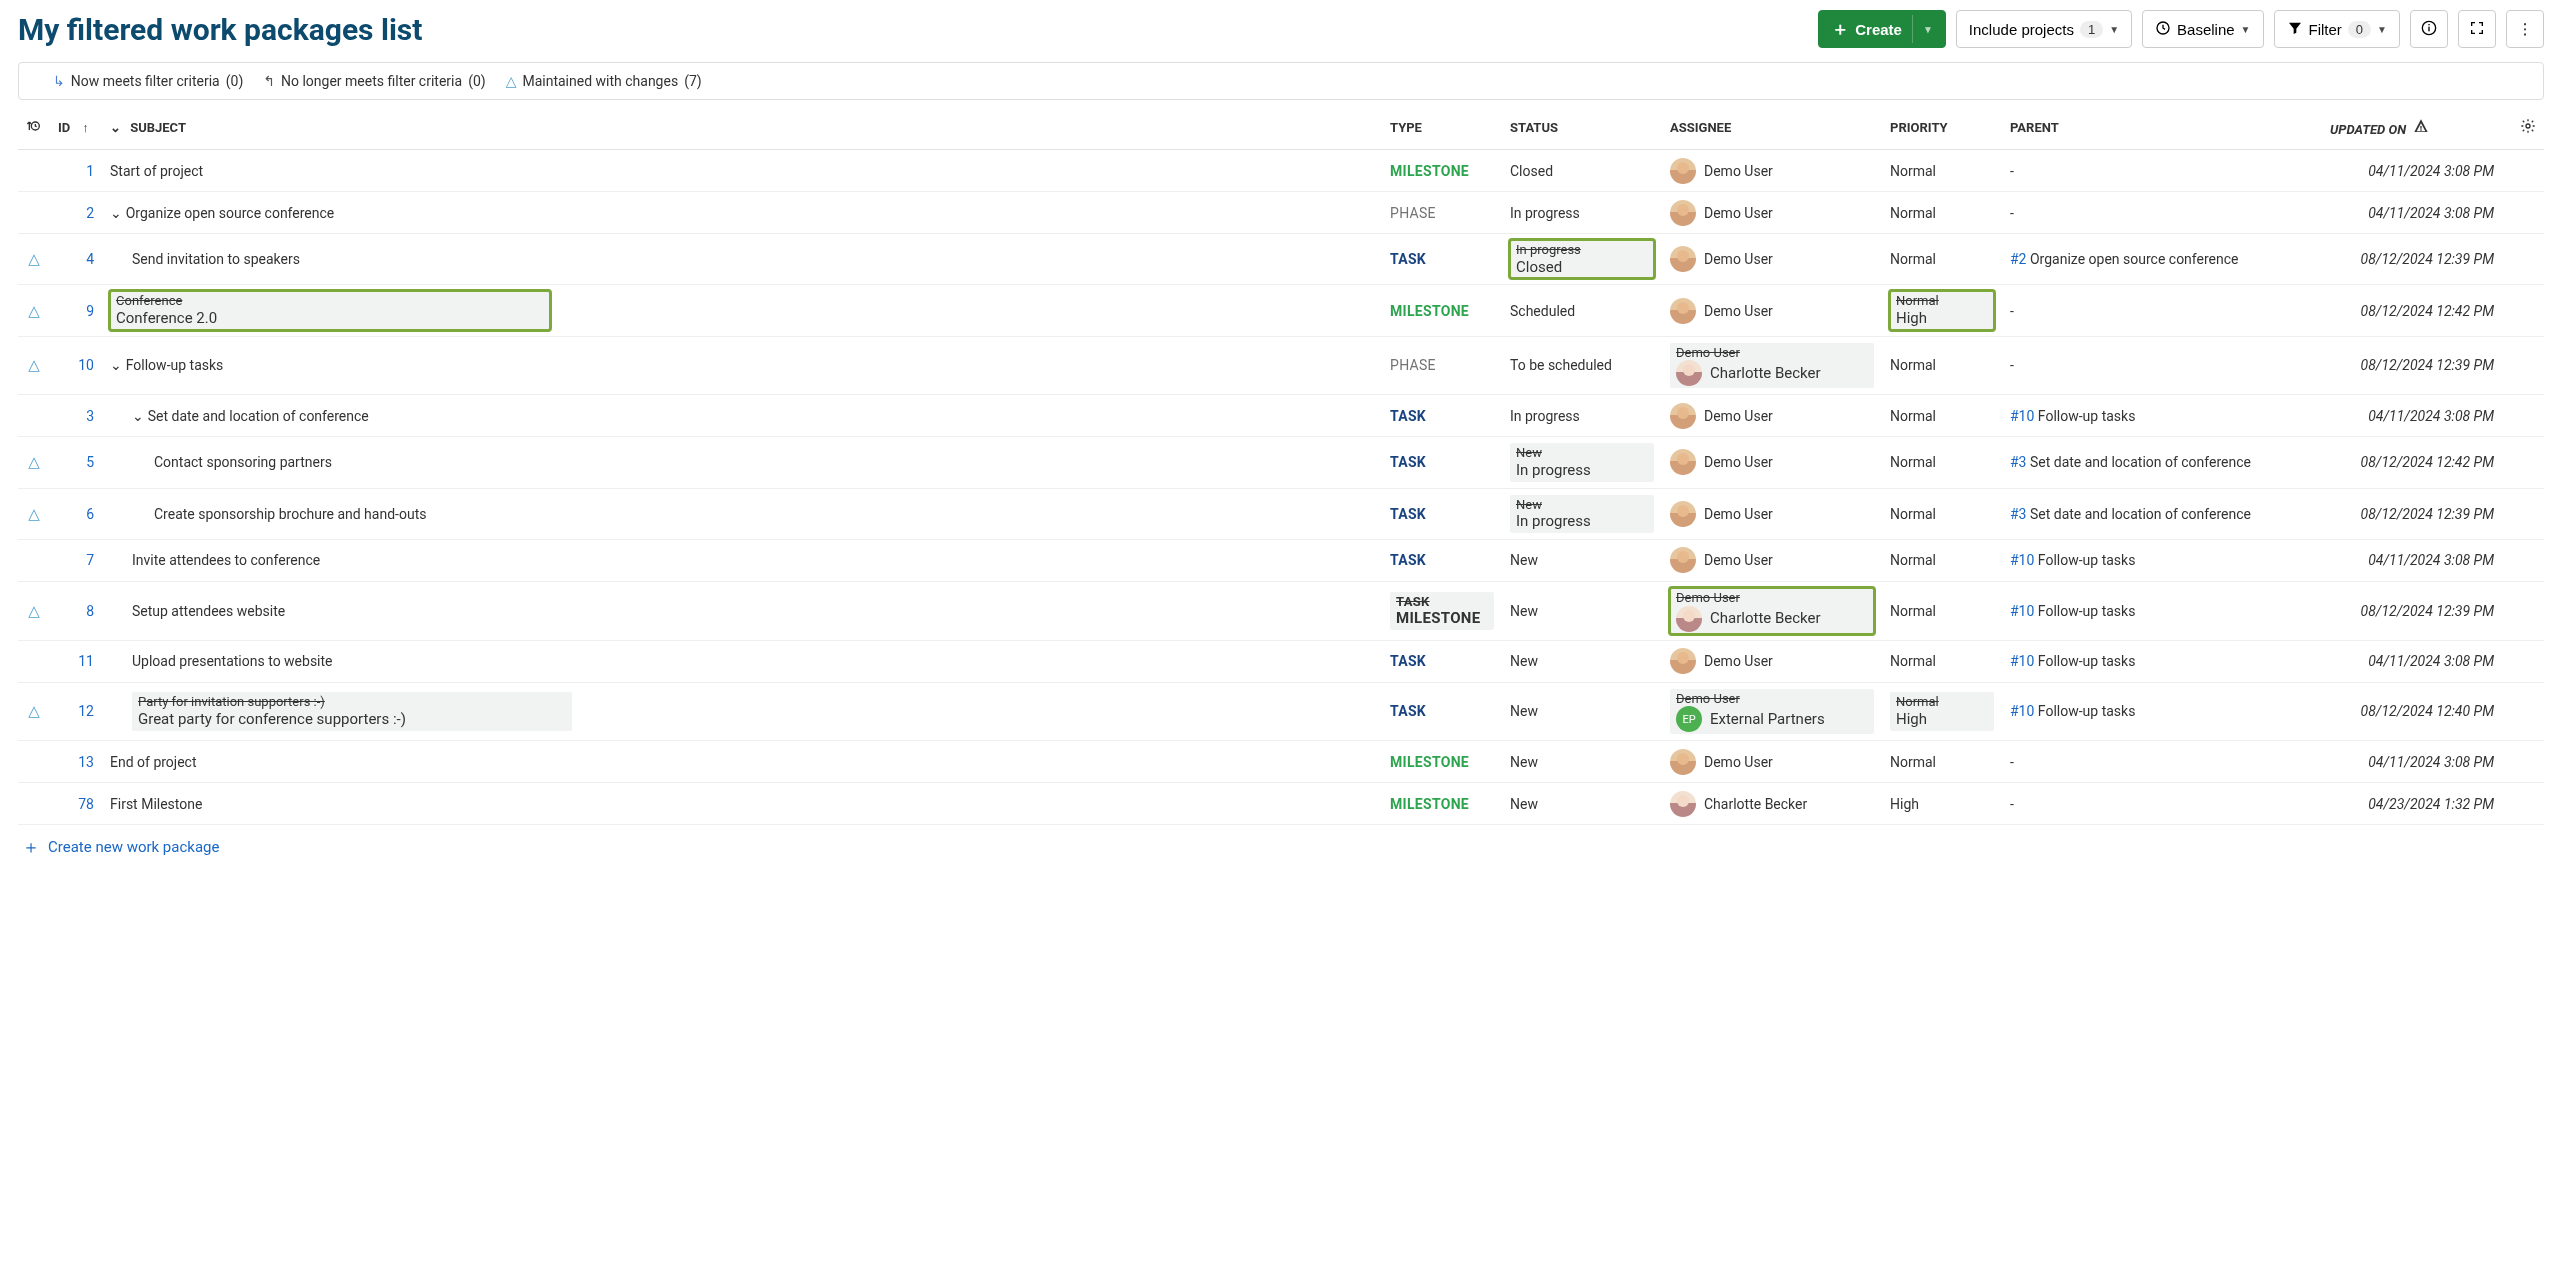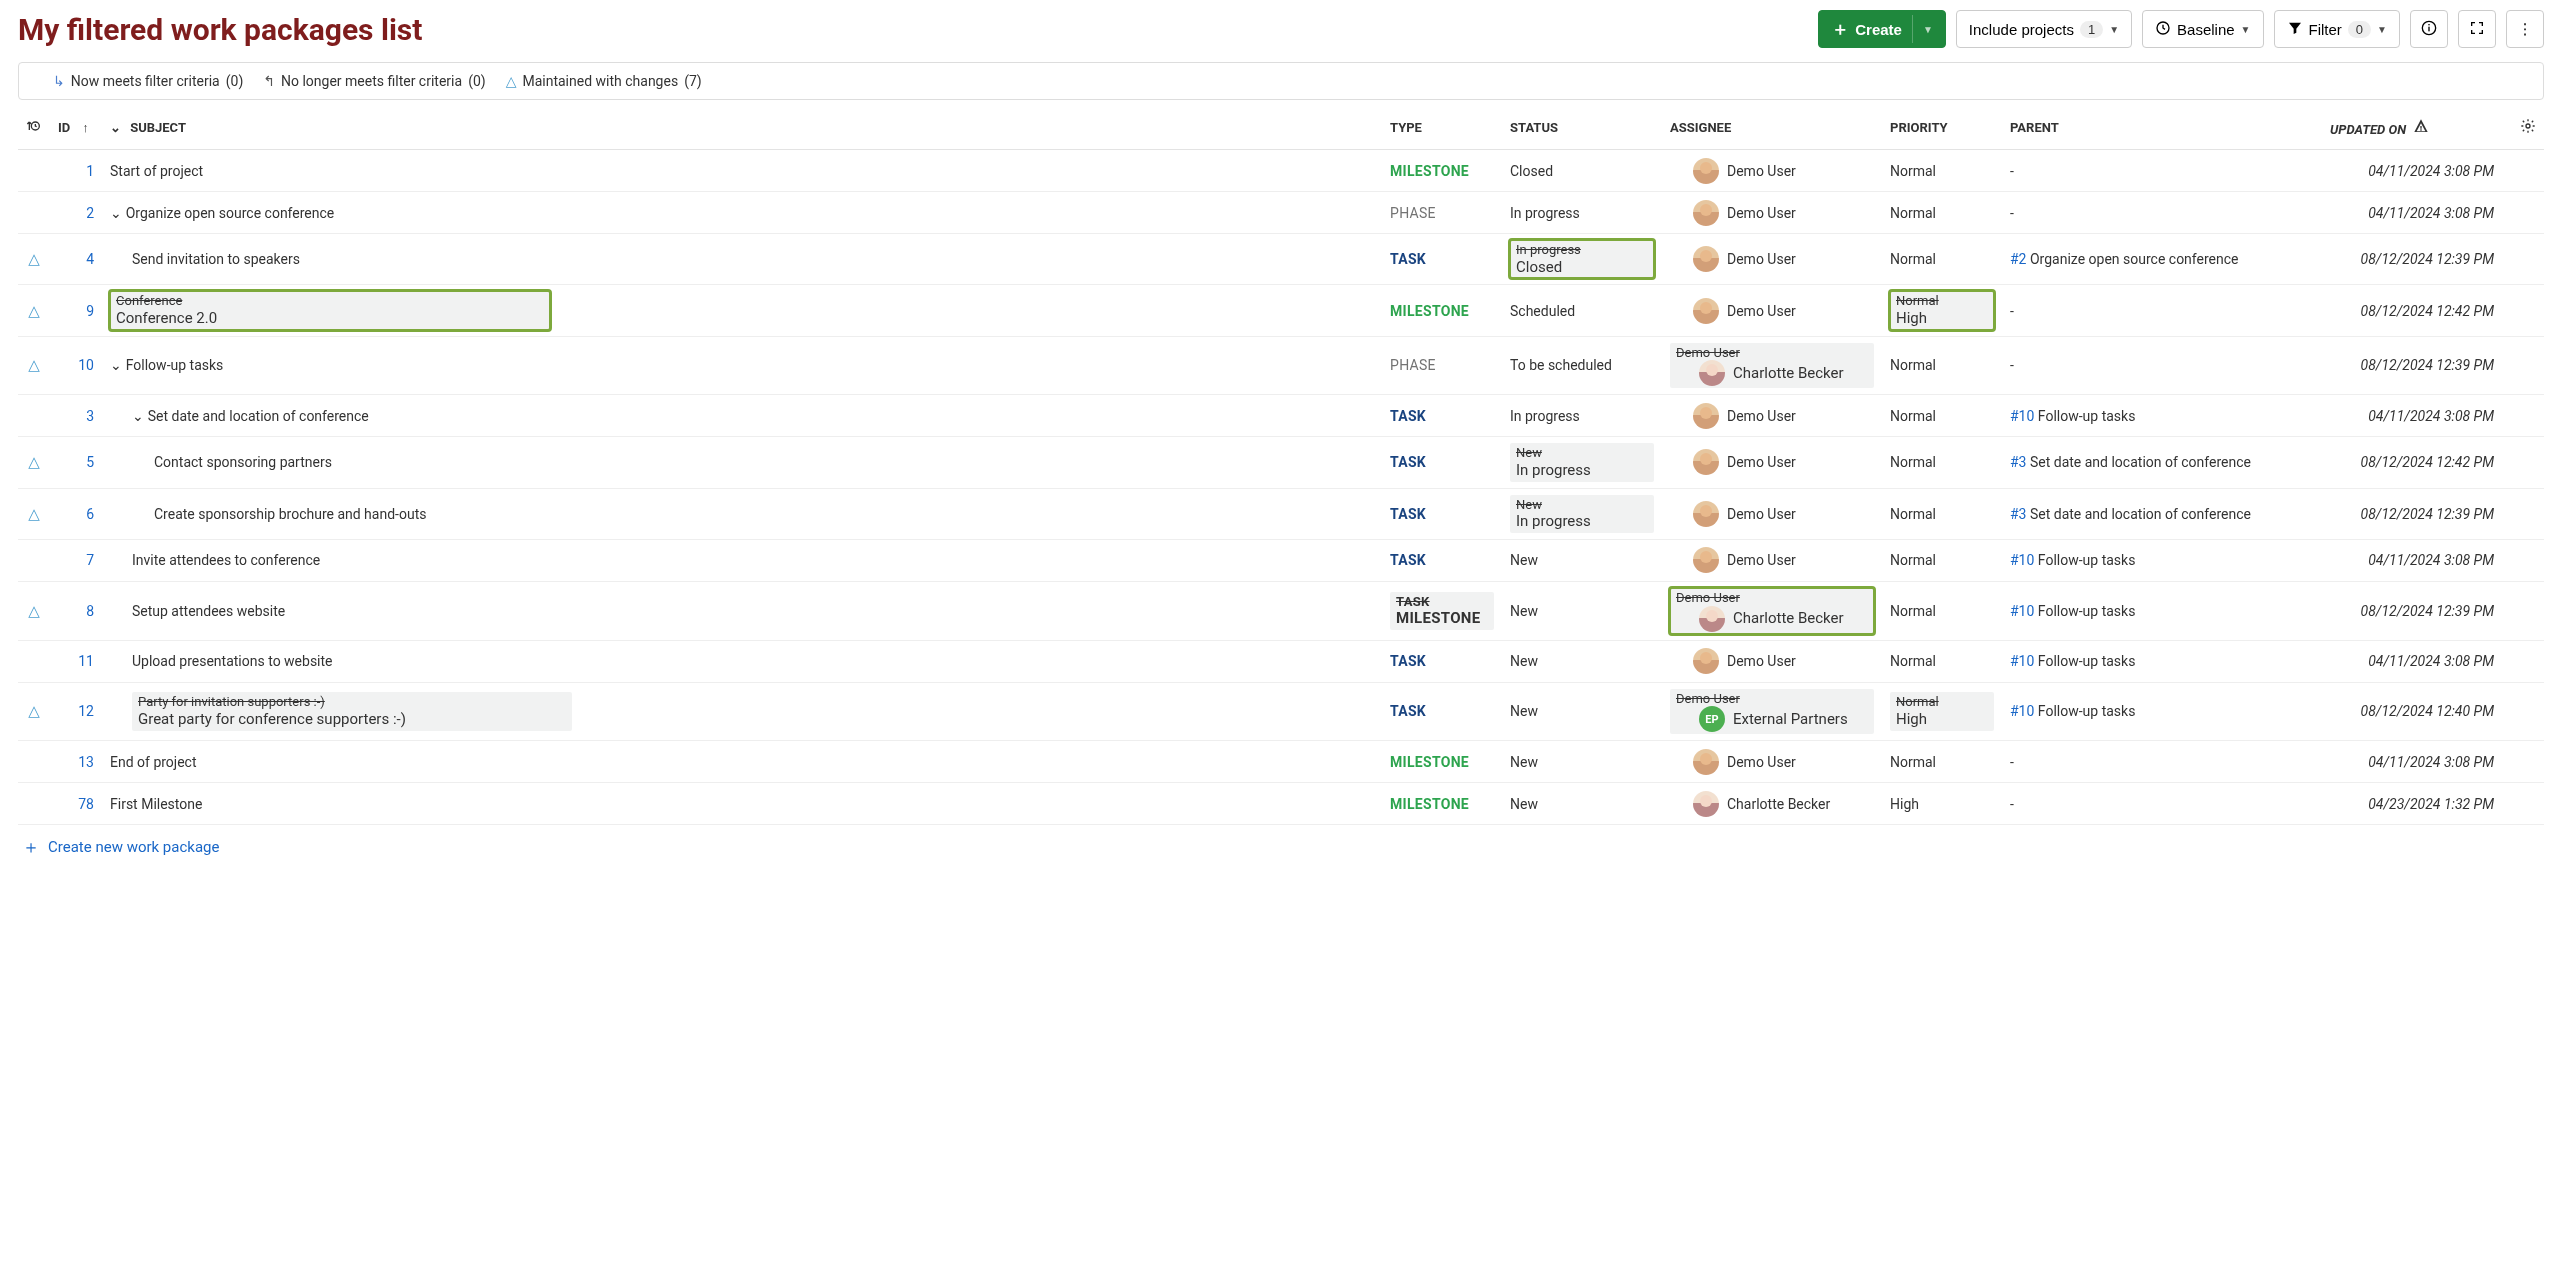--- a/index.html
+++ b/index.html
@@ -6,21 +6,21 @@
   body {
     margin: 0;
     font-family: -apple-system, BlinkMacSystemFont, "Segoe UI", Roboto, "Helvetica Neue", Arial, sans-serif;
     font-size: 14px;
     color: #333;
     background: #fff;
     padding: 10px 18px 20px 18px;
   }
   
   .header { display: flex; align-items: center; margin-bottom: 14px; gap: 10px; }
-  .page-title { font-size: 30px; font-weight: 700; color: #7f1d1d; margin: 0; flex: 0 0 auto;}
+  .page-title { font-size: 30px; font-weight: 700; color: #0c4a6e; margin: 0; flex: 0 0 auto;}
   .spacer { flex: 1; }
   .btn { background: #fff; border: 1px solid #ccc; border-radius: 4px; padding: 6px 12px; display:inline-flex; align-items: center; gap: 6px; font-size: 15px; cursor:pointer; height:38px;}
   .btn-primary { background: #1f883d; color: #fff; border-color: #1f883d; padding: 6px 12px; font-weight:600;}
   .btn-primary .sep { width: 1px; align-self: stretch; background: rgba(255,255,255,0.25); margin: -2px 4px;}
   .btn .caret { font-size: 10px; opacity: 0.7;}
   .btn .badge { background: #eee; border-radius: 10px; padding: 1px 8px; font-size: 13px; color:#333;}
   .btn-icon { width: 38px; justify-content: center; padding:6px 0; }
   
   .baseline-banner { border: 1px solid #ddd; border-radius: 4px; padding: 10px 14px; display: flex; align-items: center; font-size: 14px; color:#333; margin-bottom: 4px;}
   .baseline-banner .left { flex: 1; }
@@ -46,21 +46,21 @@
   .col-gear { width: 28px; text-align:center;}
   .caret-toggle { color:#333; margin-right: 4px; display:inline-block;}
   .indent-0 {}
   .indent-1 { padding-left: 22px; }
   .indent-2 { padding-left: 44px; text-align: center; }
   .subject-wrap { display:flex; align-items: center;}
   .type-milestone { color: #2da44e; font-weight: 700; font-size: 14px; letter-spacing: 0.3px;}
   .type-phase { color: #737373; font-weight: 400; font-size: 14px; letter-spacing: 0.3px;}
   .type-task { color: #1a4480; font-weight: 700; font-size: 14px; letter-spacing: 0.3px;}
   .assignee-cell { display:flex; align-items:center; gap: 8px; }
-  .avatar { width: 26px; height:26px; border-radius: 50%; display:inline-flex; align-items:center; justify-content:center; font-size: 11px; font-weight:700; color:#fff; background:#888; overflow:hidden; position:relative;margin-left:23px;}
+  .avatar { width: 26px; height:26px; border-radius: 50%; display:inline-flex; align-items:center; justify-content:center; font-size: 11px; font-weight:400; color:#fff; background:#888; overflow:hidden; position:relative;}
   .avatar.demo { background: linear-gradient(#e6c69f 45%, #d29f78 46%); }
   .avatar.demo::after{ content:""; position:absolute; width:12px;height:12px; background:#e8b98c; border-radius:50%; top:4px;}
   .avatar.charlotte { background: linear-gradient(#f2e0d0 45%, #b88 46%); }
   .avatar.charlotte::after{ content:""; position:absolute; width:12px;height:12px; background:#f4d8c8; border-radius:50%; top:4px;}
   .avatar.ep { background:#4caf50; }
   .parent-link { color:#1a67c7; text-decoration:none;}
   .dash { color:#333;}
   .changed-box { background:#f1f2f2; border-radius: 2px; padding: 2px 6px; }
   .changed-box .old { text-decoration: line-through; color:#333; font-size: 13px; display:block; line-height:1.2;}
   .changed-box .new { color:#333; font-size: 15px; display:block; line-height:1.25;}

